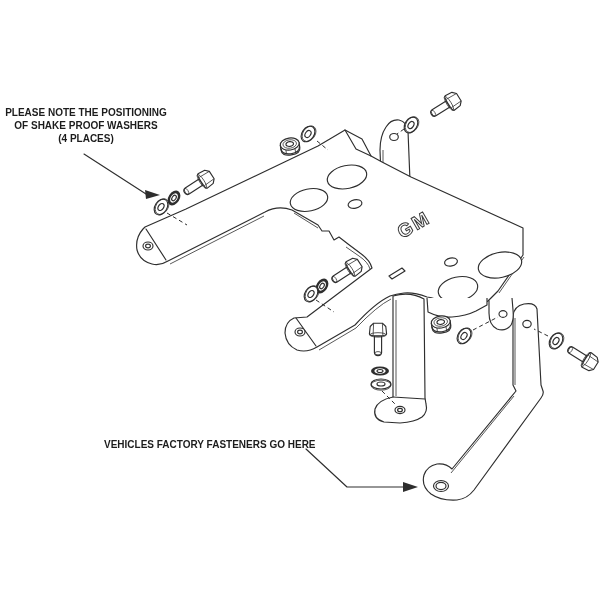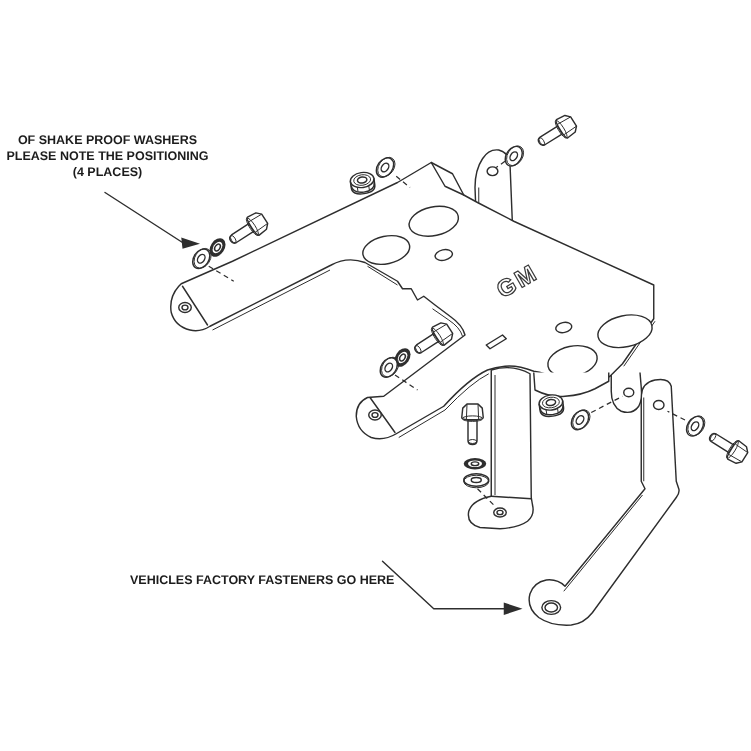--- a/index.html
+++ b/index.html
@@ -202,22 +202,22 @@
     <path class="ln" d="M 84,154 L 146,194" stroke-width="1.5"></path>
     <polygon class="dark" points="160,195 145,190 146,199"></polygon>
   </g>
   <g>
     <path class="ln" d="M 306,449 L 347,487 L 404,487" stroke-width="1.5"></path>
     <polygon class="dark" points="418,487 403,482 403,492"></polygon>
   </g>
 </svg>
 
 <div class="note note-center" style="left:0px;top:106px;width:172px;">
+  <div>PLEASE NOTE THE POSITIONING</div>
   <div>OF SHAKE PROOF WASHERS</div>
-  <div>PLEASE NOTE THE POSITIONING</div>
   <div>(4 PLACES)</div>
 </div>
 
-<div class="note nowrap" style="left:104px;top:458px;">
+<div class="note nowrap" style="left:104px;top:438px;">
   <span>VEHICLES FACTORY FASTENERS GO HERE</span>
 </div>
 
 </div>
 
 </body></html>

